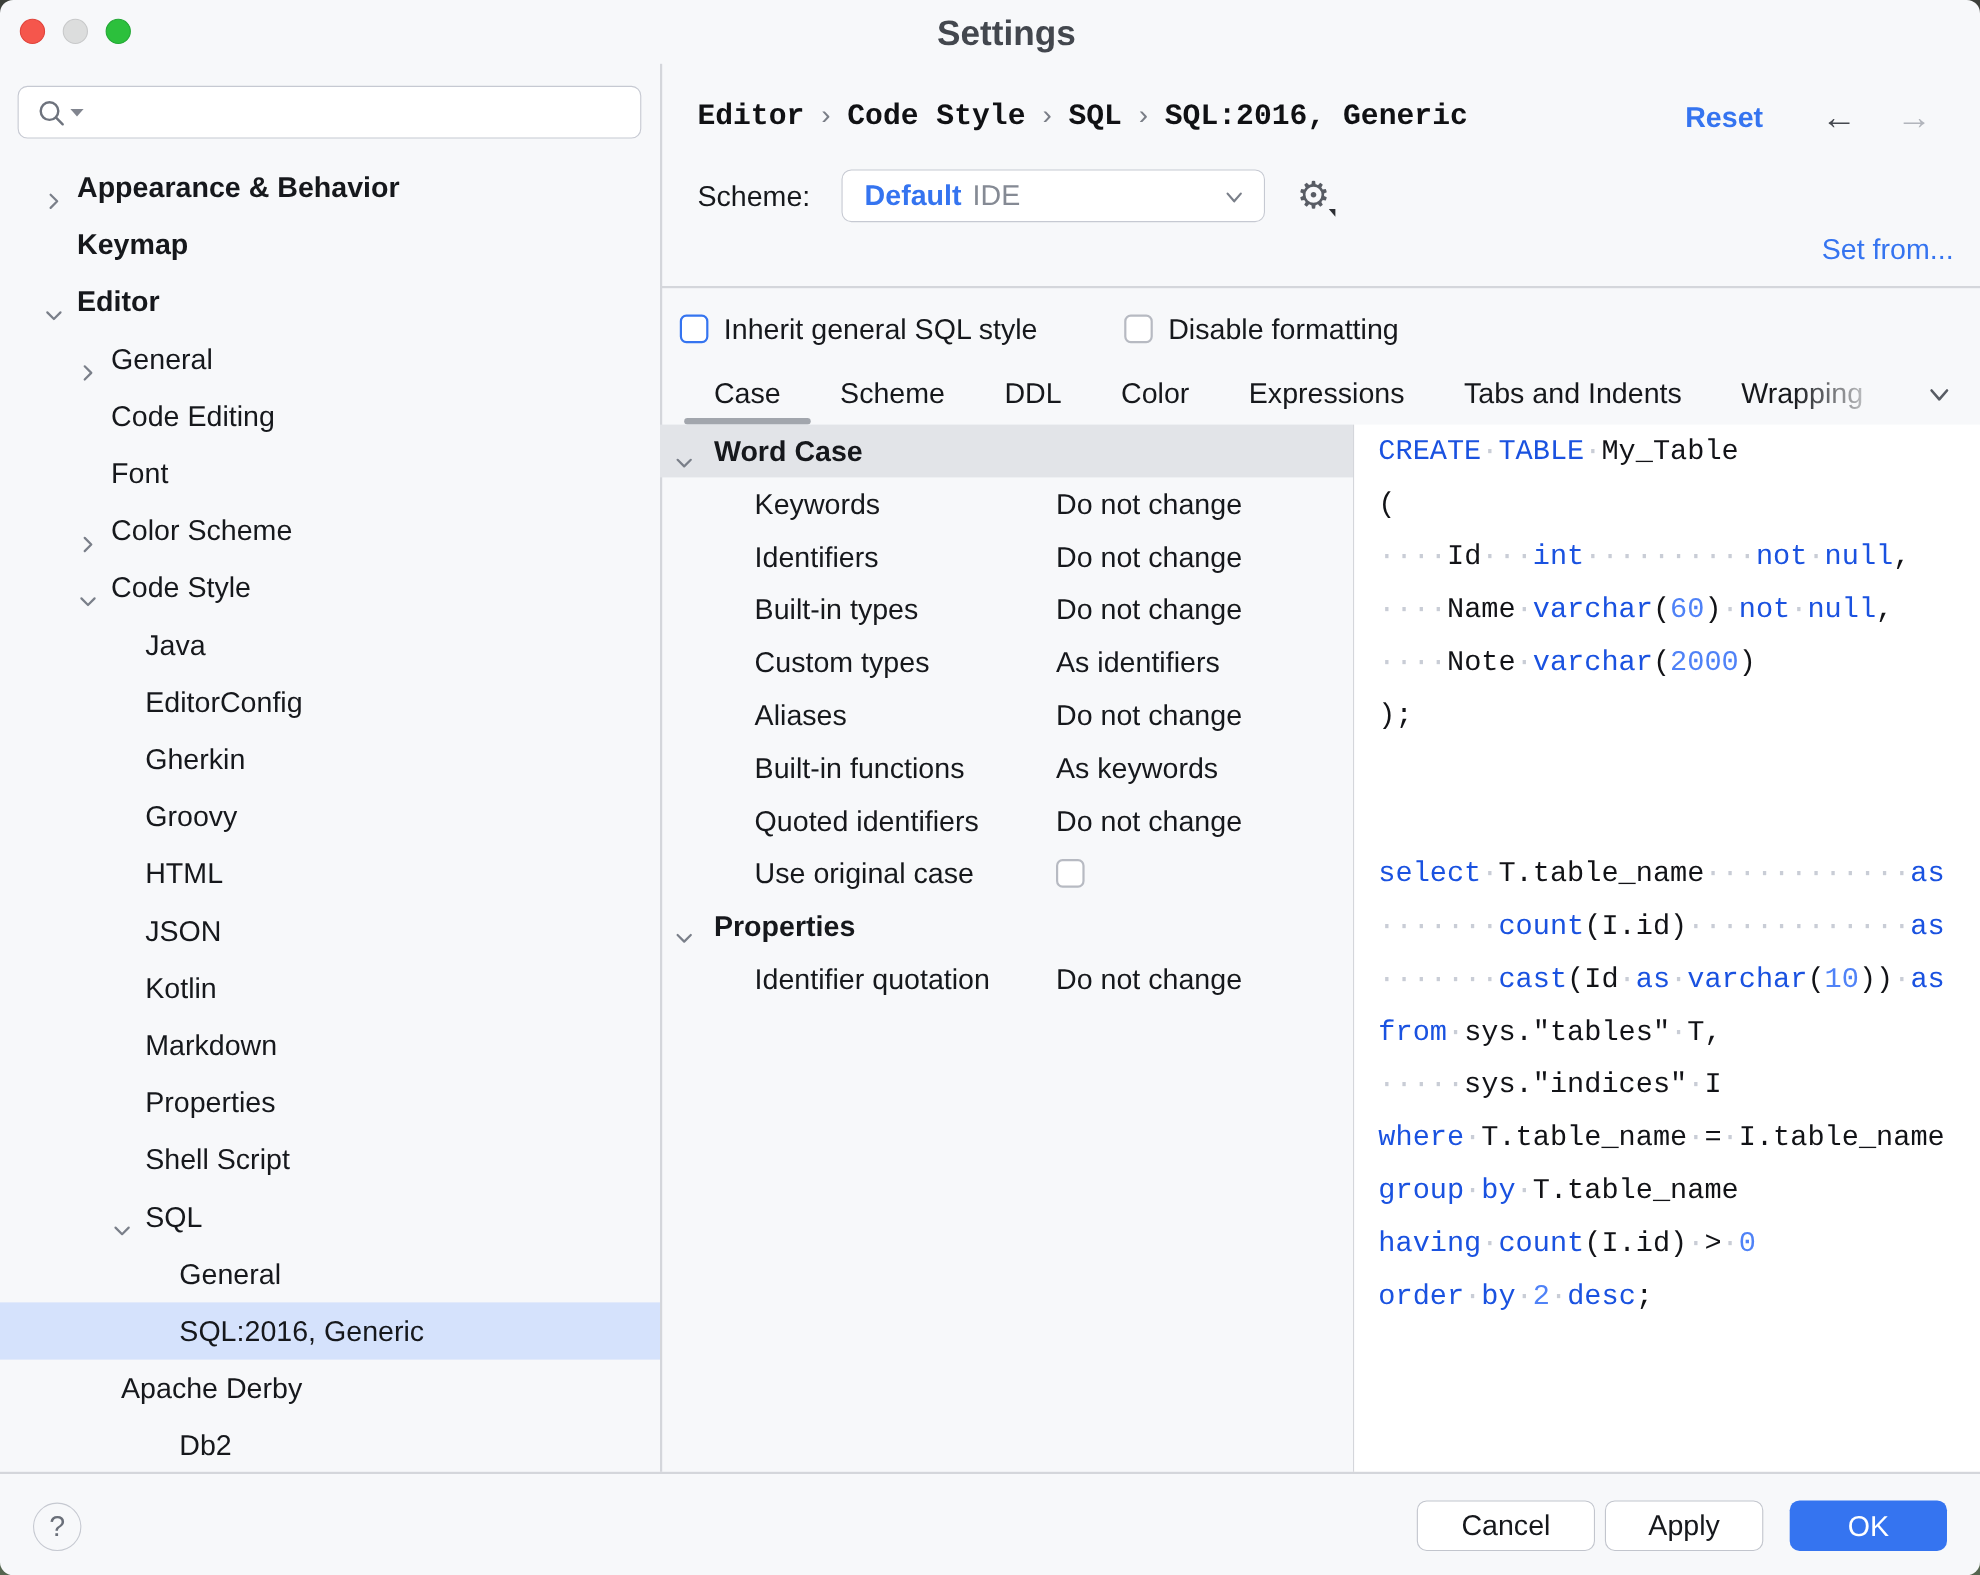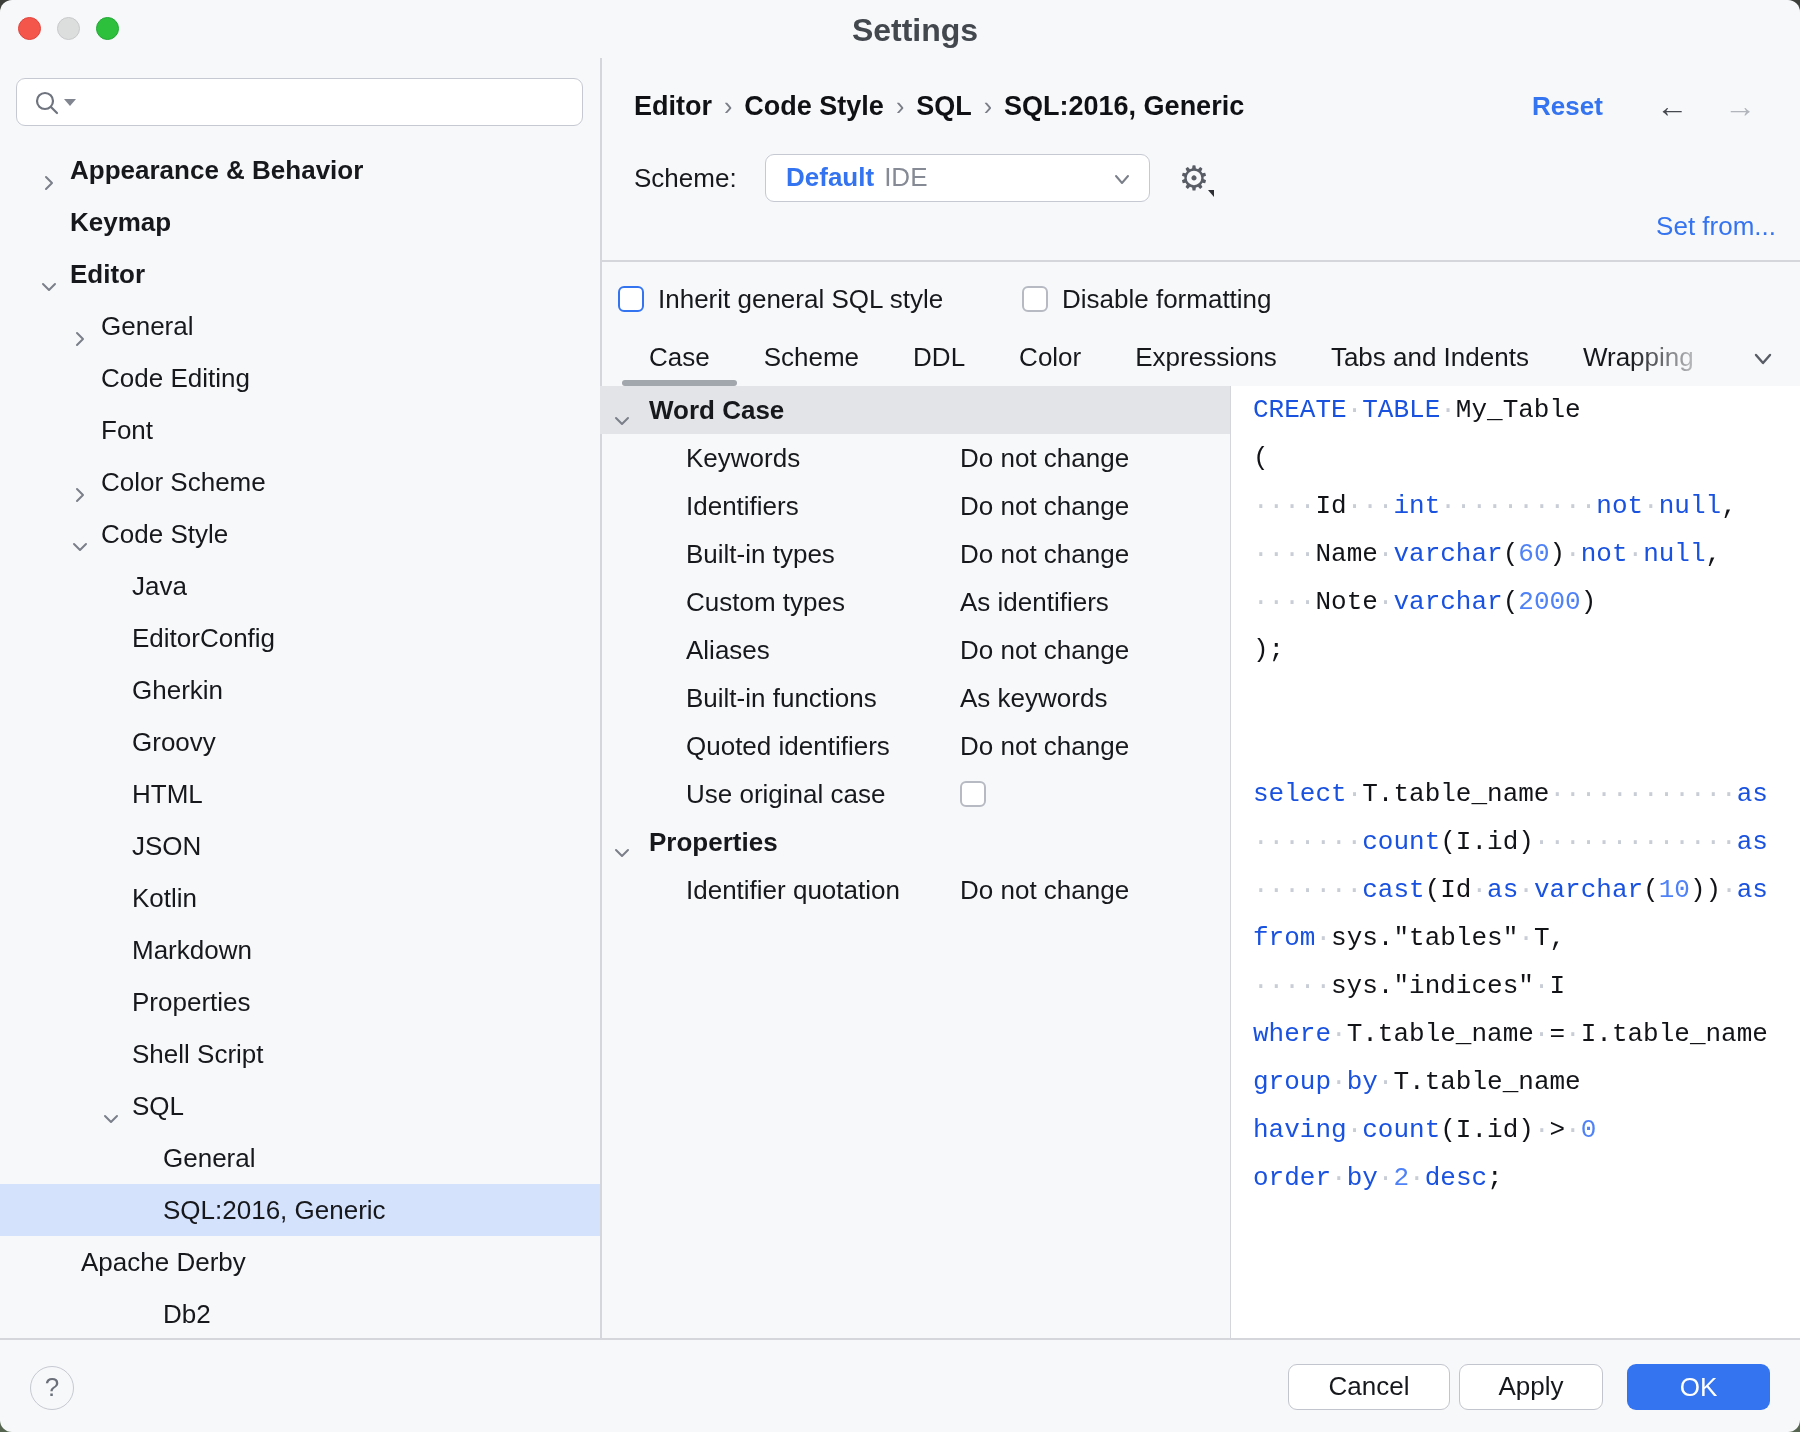--- a/index.html
+++ b/index.html
@@ -31,21 +31,21 @@
   .search .caret{position:absolute;left:47px;top:20px;width:0;height:0;
     border-left:6px solid transparent;border-right:6px solid transparent;border-top:7px solid #81858f;}
   .tree{position:absolute;left:0;top:144px;width:600px;height:1194px;overflow:hidden;}
   .trow{position:relative;height:52px;line-height:52px;white-space:nowrap;cursor:default;}
   .trow.sel{background:var(--selection,#d5e2fc);}
   .trow .chev{position:absolute;top:15px;}
   .trow .lbl{font-size:26px;color:#16181c;}
   .trow .lbl.b{font-weight:bold;}
   .vdiv{position:absolute;left:600px;top:58px;width:1.5px;height:1280px;background:var(--divider,#d4d6db);}
   
-  .crumbs{position:absolute;left:634px;top:86px;height:40px;line-height:40px;white-space:nowrap;}
+  .crumbs{position:absolute;left:634px;top:86px;height:40px;line-height:40px;white-space:nowrap;font-family:Liberation Mono, monospace;}
   .crumbs .seg{font-weight:bold;font-size:27px;color:#101114;}
   .crumbs .sep{color:#7a7e87;padding:0 12px;font-size:25px;font-weight:normal;}
   .reset{position:absolute;left:1532px;top:86px;height:40px;line-height:40px;
     color:var(--link,#3574f0);font-weight:600;font-size:26px;cursor:pointer;}
   .navarrow{position:absolute;top:84px;width:44px;height:44px;text-align:center;line-height:44px;font-size:32px;}
   .navarrow.back{left:1650px;color:#45484f;}
   .navarrow.fwd{left:1718px;color:#b2b5bc;}
   .schemelbl{position:absolute;left:634px;top:156px;height:44px;line-height:44px;font-size:26px;}
   .combo{position:absolute;left:765px;top:154px;width:385px;height:48px;background:#fff;
     border:1.5px solid #c6c9d2;border-radius:9px;box-sizing:border-box;line-height:45px;cursor:pointer;}
@@ -155,21 +155,21 @@
       <div class="trow"><span class="lbl" style="margin-left: 132px;">JSON</span></div>
       <div class="trow"><span class="lbl" style="margin-left: 132px;">Kotlin</span></div>
       <div class="trow"><span class="lbl" style="margin-left: 132px;">Markdown</span></div>
       <div class="trow"><span class="lbl" style="margin-left: 132px;">Properties</span></div>
       <div class="trow"><span class="lbl" style="margin-left: 132px;">Shell Script</span></div>
       <div class="trow"><span class="chev" style="left: 100px;"><svg width="22" height="22" viewBox="0 0 22 22">
             <polyline points="5,8 11,14 17,8" fill="none" stroke="#7a7f89" stroke-width="2" stroke-linecap="round" stroke-linejoin="round"></polyline>
           </svg></span><span class="lbl" style="margin-left: 132px;">SQL</span></div>
       <div class="trow"><span class="lbl" style="margin-left: 163px;">General</span></div>
       <div class="trow sel"><span class="lbl" style="margin-left: 163px;">SQL:2016, Generic</span></div>
-      <div class="trow"><span class="lbl" style="margin-left: 81px;">Apache Derby</span></div>
+      <div class="trow"><span class="lbl" style="margin-left: 110px;">Apache Derby</span></div>
       <div class="trow"><span class="lbl" style="margin-left: 163px;">Db2</span></div>
     </div>
   <div class="vdiv"></div>
 
   <div class="crumbs"><span class="seg">Editor</span><span class="sep">›</span><span class="seg">Code Style</span><span class="sep">›</span><span class="seg">SQL</span><span class="sep">›</span><span class="seg">SQL:2016, Generic</span></div>
   <div class="reset">Reset</div>
   <div class="navarrow back">←</div>
   <div class="navarrow fwd">→</div>
 
   <div class="schemelbl">Scheme:</div>

